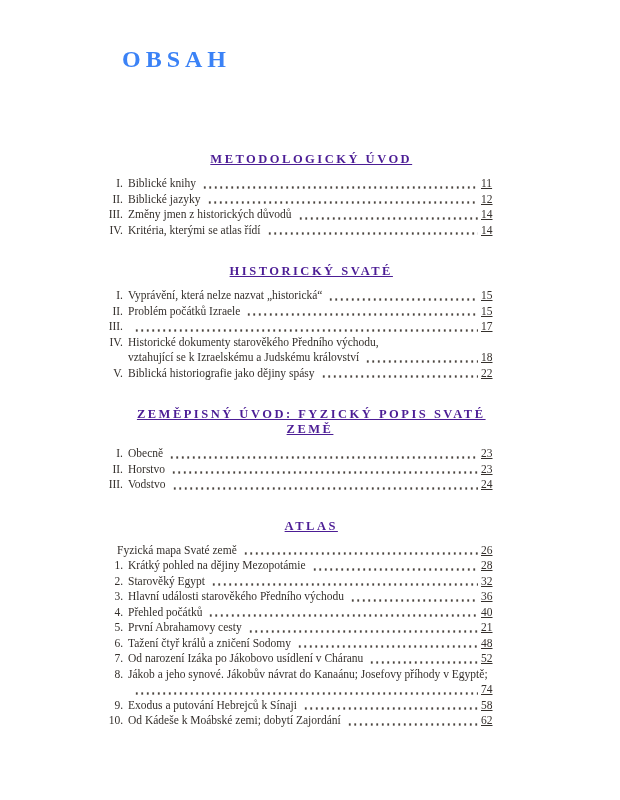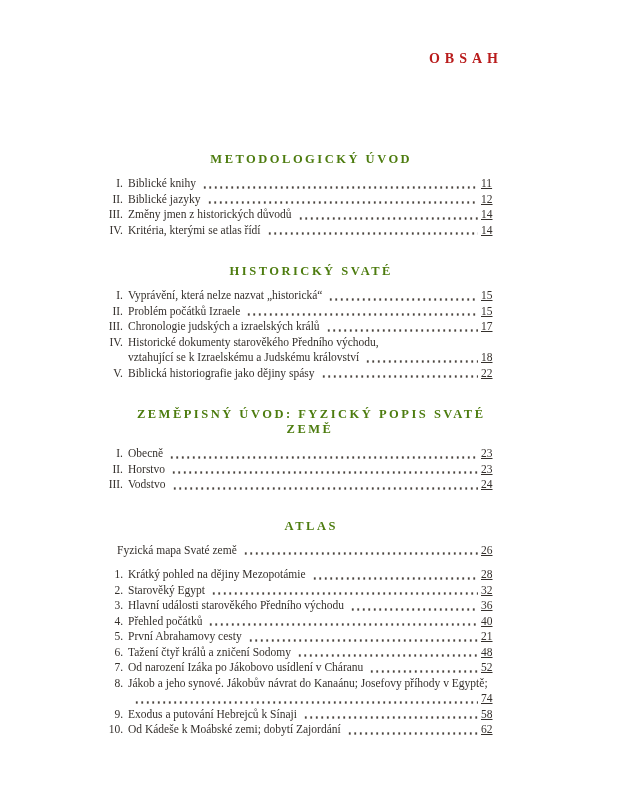--- a/index.html
+++ b/index.html
@@ -12,47 +12,48 @@
     overflow: hidden;
     font-family: "Liberation Serif", "DejaVu Serif", serif;
     color: #35302c;
   }
   .content {
     width: 386px;
     margin: 0 auto;
   }
   .title {
     margin: 46px 0 0 0;
-    text-align: right;
-    font-size: 14px;
+    text-align: left;
+    font-size: 24px;
     line-height: 26px;
     font-weight: 600;
     letter-spacing: 5px;
     text-indent: 5px;
-    color: #b91c1c;
+    color: #3b82f6;
   }
   .toc-section { margin-top: 26px; }
   .toc-section.first { margin-top: 80px; }
   .heading {
     margin: 0 0 9px 0;
     text-align: center;
     font-size: 12.5px;
     line-height: 15px;
     font-weight: 600;
     letter-spacing: 2.5px;
     text-indent: 2.5px;
-    color: #4d7c0f;
+    color: #4c1d95;
+    text-decoration: underline;
   }
   .row {
     display: flex;
     align-items: flex-start;
     font-size: 11.5px;
     line-height: 15.5px;
   }
-  .row.gap-after { margin-bottom: 9px; }
+  .row.gap-after { }
   .num {
     flex: 0 0 26px;
     margin-left: -20px;
     margin-right: 5px;
     text-align: right;
     white-space: nowrap;
   }
   .body { flex: 1 1 auto; min-width: 0; }
   .line { display: flex; align-items: flex-start; }
   .txt { flex: 0 1 auto; white-space: nowrap; overflow: hidden; }
@@ -144,21 +145,20 @@
                 <span class="txt">Problém počátků Izraele</span>
                 <span class="leader"></span>
                 <span class="pg">15</span>
               </div>
             </div>
           </div>
           <div class="row">
             <span class="num">III.</span>
             <div class="body">
               <div class="line">
-                <span class="txt">Chronologie judských a izraelských králů</span>
                 <span class="leader"></span>
                 <span class="pg">17</span>
               </div>
             </div>
           </div>
           <div class="row">
             <span class="num">IV.</span>
             <div class="body">
               <div class="line">
                 <span class="txt">Historické dokumenty starověkého Předního východu,</span>

